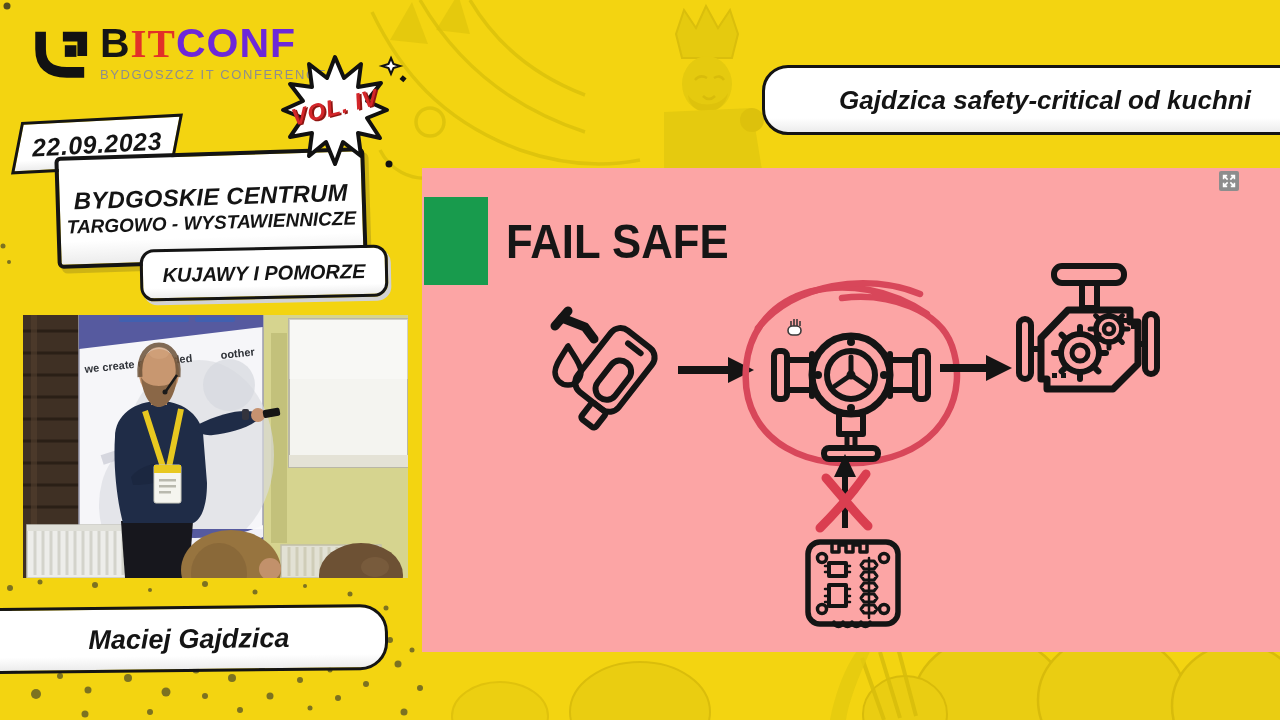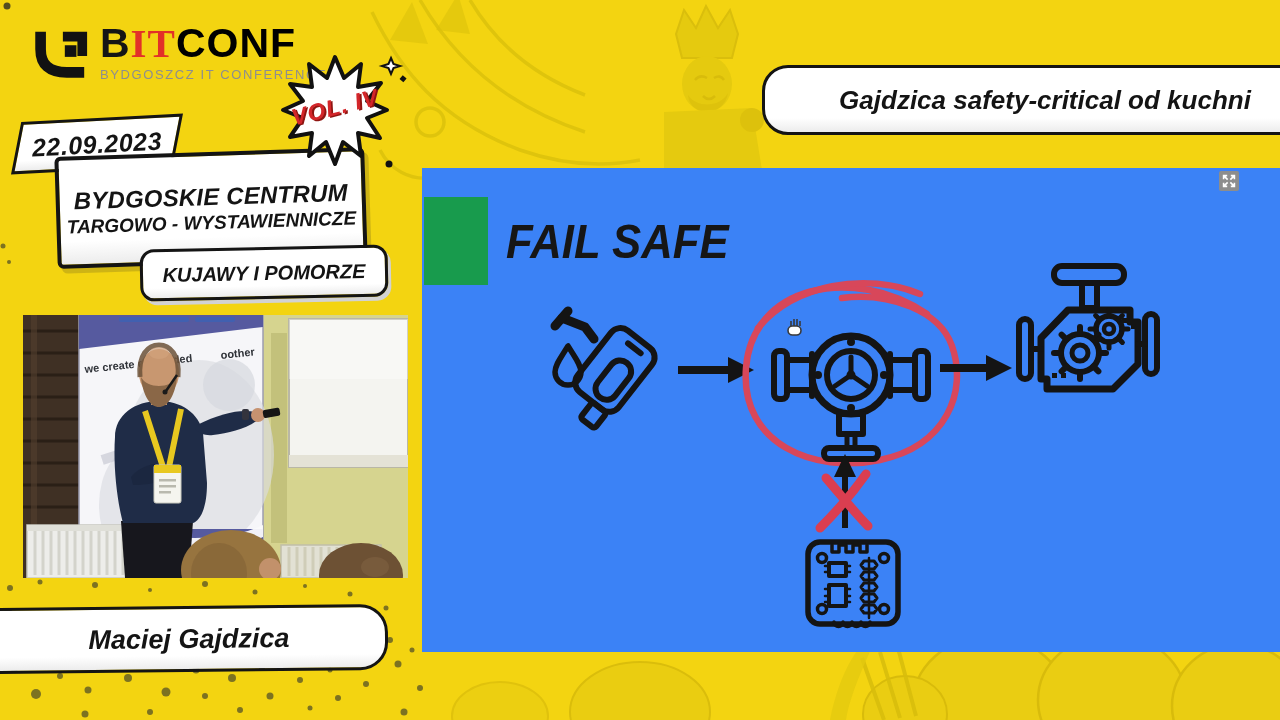--- a/index.html
+++ b/index.html
@@ -10,41 +10,41 @@
     -webkit-font-smoothing:antialiased;
   }
   .abs{position:absolute;}
   svg{display:block;}
 
   
   #ghost-layer{left:0;top:0;z-index:0;}
   #dots-layer{left:0;top:0;z-index:1;}
 
   
-  .slide{left:422px;top:168px;width:858px;height:484px;background:#3b82f6;z-index:2;font-style:italic;}
+  .slide{left:422px;top:168px;width:858px;height:484px;background:#fca5a5;z-index:2;}
   .green-block{left:2px;top:29px;width:64px;height:88px;background:#189B4D;}
   .slide-heading{
     left:84px;top:44px;font-size:46px;font-weight:700;color:#161616;
     letter-spacing:0px;transform:scaleX(.95) scaleY(1.06);transform-origin:left top;
     white-space:nowrap;
   }
   .expand-btn{left:797px;top:3px;width:20px;height:20px;background:#8D8D8D;border:none;
     border-radius:2px;padding:1px;cursor:pointer;}
   #diagram{left:0;top:0;}
 
   
   .webcam{left:23px;top:315px;width:385px;height:263px;z-index:2;overflow:hidden;}
 
   
   .brand{left:28px;top:22px;z-index:3;display:flex;align-items:flex-start;gap:10px;}
   .brand-text{display:flex;flex-direction:column;}
   .brand-name{font-size:41px;font-weight:700;letter-spacing:1px;line-height:1.05;white-space:nowrap;}
   .brand-name .p1{color:#151515;}
   .brand-name .p2{color:#E23128;font-family:Liberation Serif, serif;}
-  .brand-name .p3{color:#000000;}
+  .brand-name .p3{color:#6d28d9;}
   .brand-sub{font-size:13px;font-weight:400;color:#8E8E8E;letter-spacing:1.6px;margin-top:2px;white-space:nowrap;}
 
   
   .badge-box{background:linear-gradient(180deg,#ffffff 0%,#ffffff 78%,#ececec 100%);
     border:3px solid #141414;color:#141414;display:flex;align-items:center;justify-content:center;
     font-weight:700;font-style:italic;z-index:3;}
   .date-badge{left:16px;top:118px;width:156px;height:46px;transform:rotate(-3deg) skewX(-14deg);
     font-size:25px;}
   .date-badge span{transform:skewX(14deg);display:inline-block;letter-spacing:0.5px;}
   .venue-badge{left:56px;top:152px;width:302px;height:104px;transform:rotate(-1.8deg);

